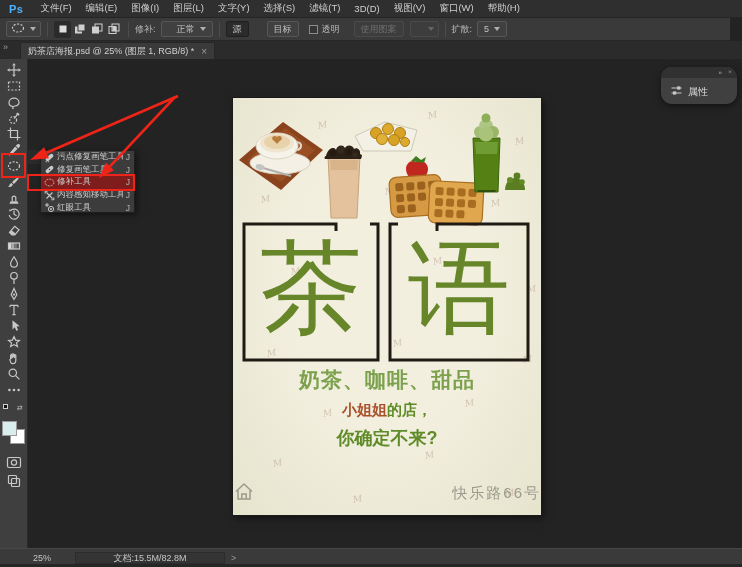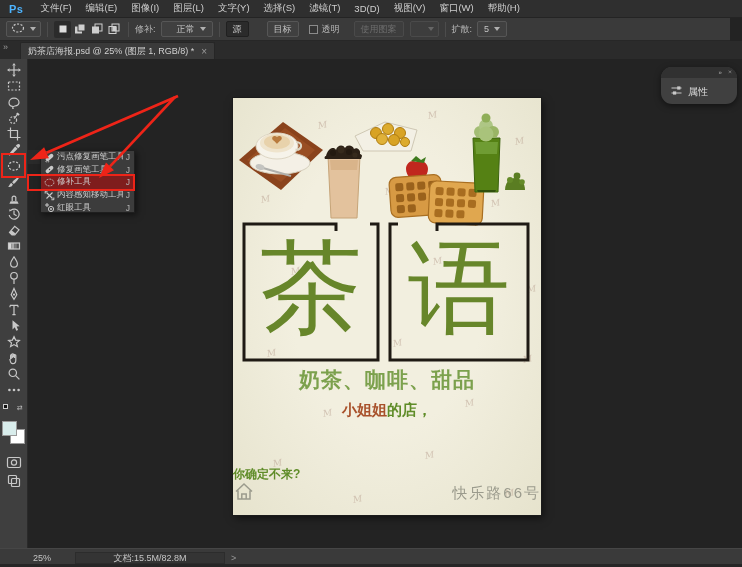--- a/index.html
+++ b/index.html
@@ -57,22 +57,22 @@
             box-shadow:0 0 0 1px #1b1b1b, 2px 3px 8px rgba(0,0,0,0.55); }
   .wm { position:absolute; color:rgba(168,134,120,0.42); font-family:"DejaVu Serif","Liberation Serif",serif;
         font-style:italic; font-size:9px; transform:rotate(-10deg); }
   #poster-frames { position:absolute; left:0; top:0; }
   .big-char { position:absolute; top:194px; transform:translate(-50%,-54%);
               font-family:"DejaVu Serif","Liberation Serif",serif; font-size:102px; line-height:1; color:#67862a; }
   #poster-subtitle { position:absolute; left:0; top:268px; width:100%; text-align:center; color:#7ca14d;
                      font-size:21px; font-weight:bold; letter-spacing:1px; }
   #poster-line1 { position:absolute; left:0; top:303px; width:100%; text-align:center; font-size:15px; font-weight:bold; }
   #poster-line1 .hl { color:#a8502a; } #poster-line1 .rest { color:#5f8c28; }
-  #poster-line2 { position:absolute; left:0; top:328px; width:100%; font-size:12px;
-                  font-weight:bold; color:#5f8c28;margin-top:40px; }
+  #poster-line2 { position:absolute; left:0; top:328px; width:100%; text-align:center; font-size:18px;
+                  font-weight:bold; color:#5f8c28; }
   #poster-address { position:absolute; left:0; top:383px; width:100%; display:flex; align-items:center;
                     justify-content:space-between; gap:8px; color:#9b9b8d; font-size:15px; letter-spacing:2px; }
 
   
   #flyout-anchor { left:28px; top:150px; width:12px; height:14px; background:#2a2a2a; }
   #flyout { left:40px; top:150px; width:95px; height:63px; background:#3c3c3c; border:1px solid #1e1e1e;
             box-shadow:2px 2px 6px rgba(0,0,0,0.5); z-index:20; }
   .fly-row { height:12.6px; display:flex; align-items:center; padding:0 4px 0 3px; color:#cfcfcf; font-size:8.5px; }
   .fly-row.current { background:#7f1d1d; }
   .fly-ic { width:13px; flex:none; display:flex; align-items:center; }

